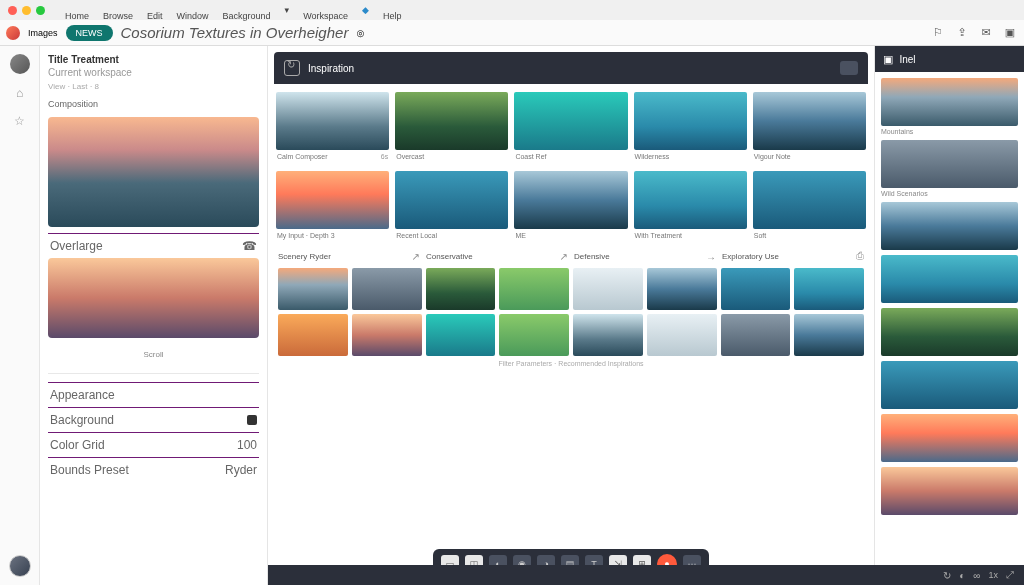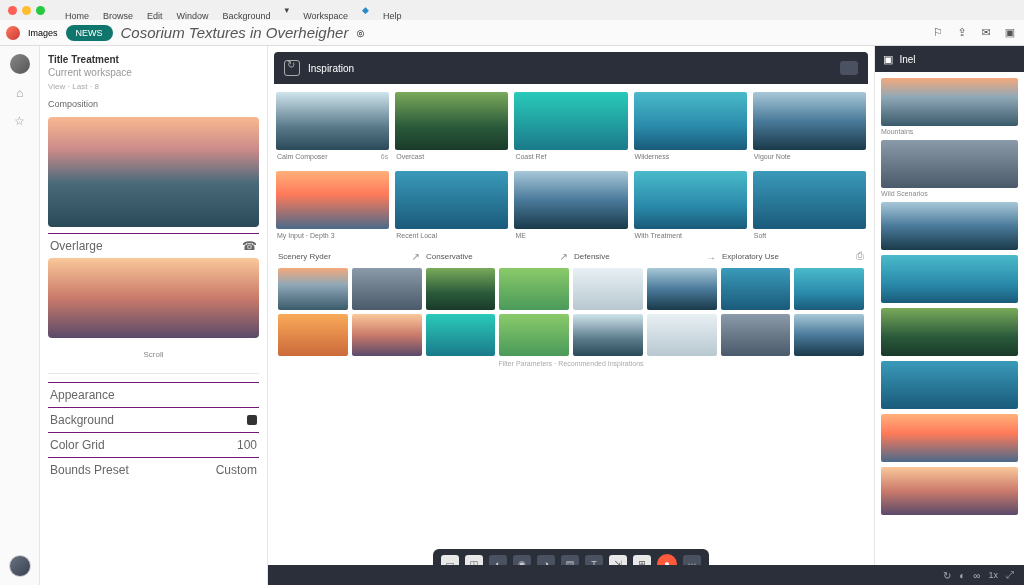--- a/index.html
+++ b/index.html
@@ -162,21 +162,21 @@
     <div class="sb-row">
         <span>Background</span>
         <span class="swatch"></span>
       </div>
     <div class="sb-row">
         <span>Color Grid</span>
         <span>100</span>
       </div>
     <div class="sb-row">
         <span>Bounds Preset</span>
-        <span>Custom</span>
+        <span>Ryder</span>
       </div>
   </div>
 
   <div class="center">
     <div class="panel-header">
       <div class="ph-icon"></div>
       <span>Inspiration</span>
       <div class="spacer"></div>
       <div class="ph-end"></div>
     </div>

